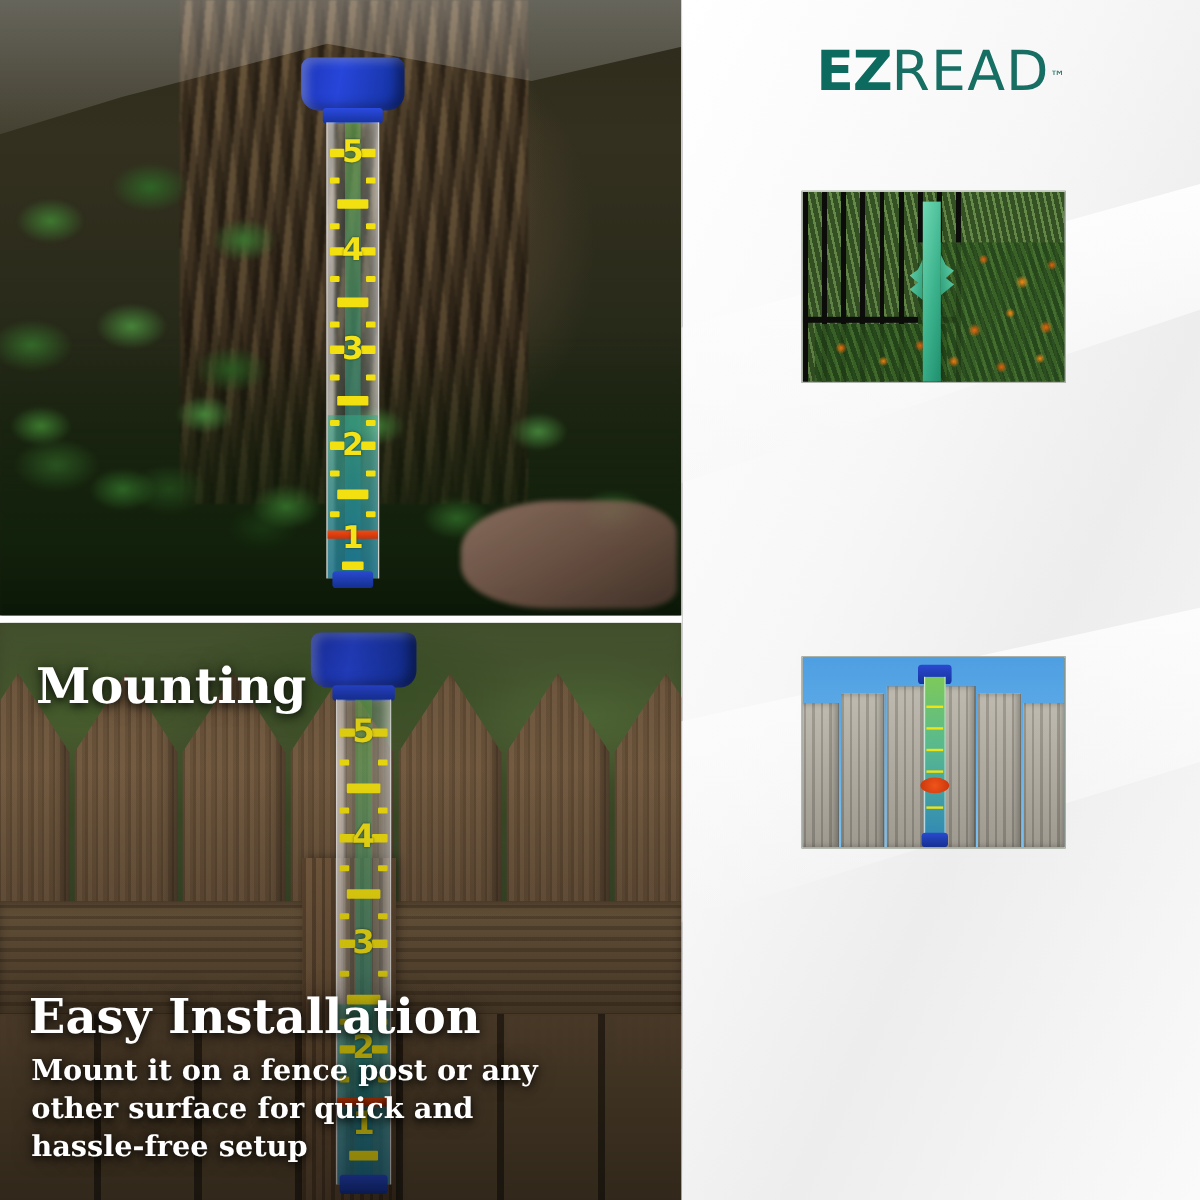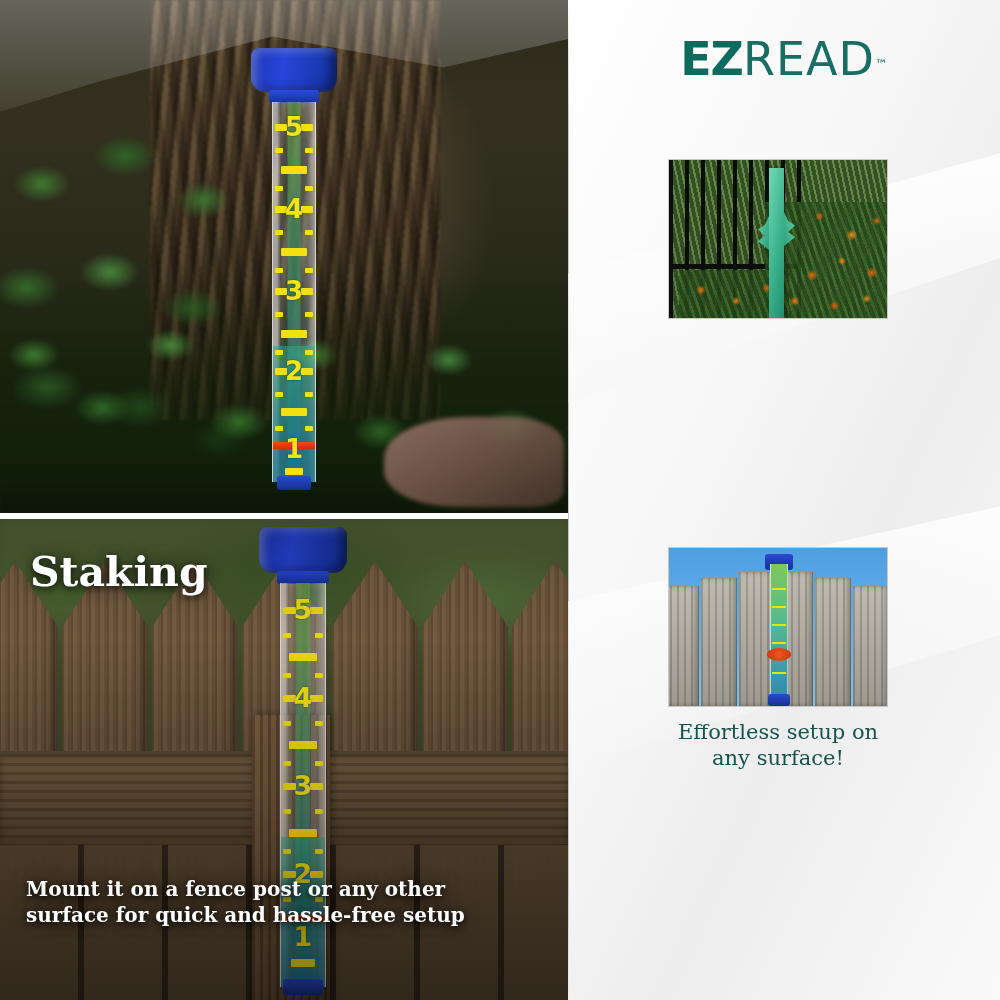--- a/index.html
+++ b/index.html
@@ -183,21 +183,21 @@
   }
   .label-stake{ left:22px; top:424px; font-size:41px; }
   .label-mounting{ left:30px; top:548px; font-size:41px; }
   .headline{
     position:absolute; left:24px; top:824px; font-size:40px; color:#fff;
     font-family:"DejaVu Serif", serif; font-weight:bold;
     text-shadow:0 2px 7px rgba(0,0,0,.8), 0 0 20px rgba(0,0,0,.55);
   }
   .subcopy{
     position:absolute; left:26px; top:876px; width:470px;
-    font-size:20px; line-height:1.32; color:#fff;
+    font-size:24px; line-height:1.32; color:#fff;
     font-family:"DejaVu Serif", serif; font-weight:bold;
     text-shadow:0 2px 6px rgba(0,0,0,.8), 0 0 16px rgba(0,0,0,.55);
   }
 
   
   .right-col{
     position:absolute; left:568px; top:0; width:432px; height:1000px;
     background:linear-gradient(115deg,#ffffff 0%,#f7f7f7 38%,#ededed 62%,#fafafa 100%);
     overflow:hidden;
   }
@@ -469,21 +469,22 @@
           <div class="num" style="top:340px;font-size:27px;">1</div>
 
           <div class="tick" style="left:10px;right:10px;top:376px;height:8px;"></div>
         </div>
         <div class="base" style="width:40px;height:16px;top:452px;"></div>
       </div>
 
       <div class="fence-dark"></div>
     </div>
 
-    <div class="photo-label label-mounting">Staking</div>
+    <div class="photo-label label-mounting">Mounting</div>
+    <div class="headline">Easy Installation</div>
     <div class="subcopy">Mount it on a fence post or any other surface for quick and hassle-free setup</div>
   </div>
 
   <div class="right-col">
     <div class="rc-divider"></div>
     <div class="rc-swoosh-a"></div>
     <div class="rc-swoosh-b"></div>
 
     <div class="logo">
       <span class="logo-ez">EZ</span><span class="logo-read">READ</span><span class="logo-tm">™</span>
@@ -515,16 +516,15 @@
       <div class="fe-cap"></div>
       <div class="fe-gauge"></div>
       <div class="fe-tick" style="top:40px;"></div>
       <div class="fe-tick" style="top:58px;"></div>
       <div class="fe-tick" style="top:76px;"></div>
       <div class="fe-tick" style="top:94px;"></div>
       <div class="fe-red"></div>
       <div class="fe-tick" style="top:124px;"></div>
       <div class="fe-base"></div>
     </div>
-    <div class="card-cap">Effortless setup on any surface!</div>
   </div>
 
 </div>
 
 </body></html>

